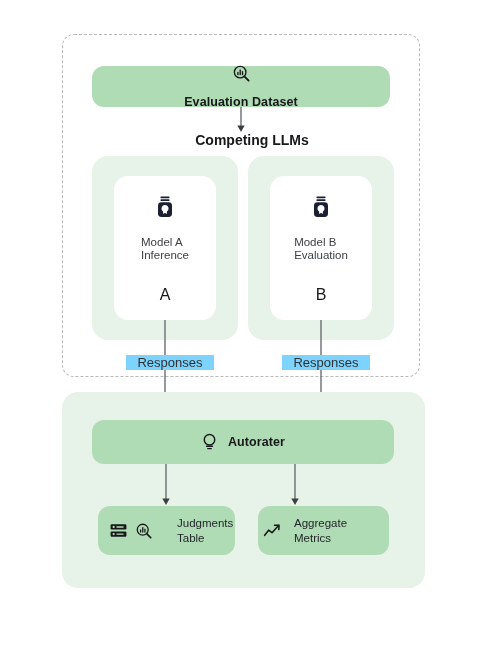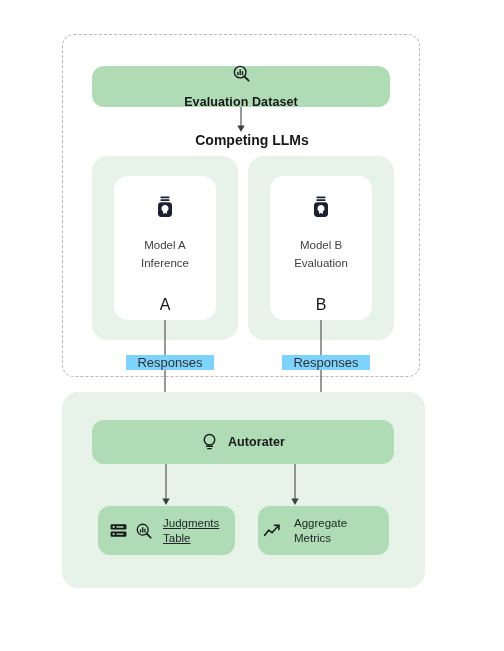--- a/index.html
+++ b/index.html
@@ -78,22 +78,22 @@
     font-weight: 700;
     color: #17181a;
     white-space: nowrap;
     text-align: center;
   }
 
   .card-title {
     font-size: 11.5px;
     font-weight: 400;
     color: #3b3e42;
-    line-height: 18px;
-    text-align: center;
+    line-height: 13px;
+    text-align: left;
     white-space: pre-line;
   }
 
   .card-letter {
     font-size: 16px;
     font-weight: 400;
     color: #17181a;
     text-align: center;
   }
 
@@ -242,21 +242,21 @@
     </span>
     <span class="icon">
       <svg width="18" height="18" viewBox="0 0 24 24" fill="none">
         <circle cx="10.3" cy="10.3" r="7.3" stroke="#17181a" stroke-width="1.7"></circle>
         <line x1="15.6" y1="15.6" x2="21" y2="21" stroke="#17181a" stroke-width="2.3" stroke-linecap="round"></line>
         <rect x="6.6" y="10.0" width="1.7" height="4.0" fill="#17181a"></rect>
         <rect x="9.5" y="6.9" width="1.7" height="7.1" fill="#17181a"></rect>
         <rect x="12.4" y="9.0" width="1.7" height="5.0" fill="#17181a"></rect>
       </svg>
     </span>
-    <span class="leaf-label" style="margin-left:3px;text-decoration:underline;">Judgments
+    <span class="leaf-label" style="margin-left:17px;">Judgments
 Table</span>
   </div>
 
   <div class="pill-green" style="left:258px; top:506px; width:131px; height:49px; justify-content:flex-start; padding-left:4px; gap:12px;">
     <span class="icon">
       <svg width="20" height="20" viewBox="0 0 24 24" fill="none">
         <path d="M3.2 17.2 L8.0 11.0 L12.0 14.0 L19.6 5.6" stroke="#17181a" stroke-width="1.9" stroke-linecap="round" stroke-linejoin="round" fill="none"></path>
         <path d="M15.0 5.2 L20.4 5.0 L20.2 10.3" stroke="#17181a" stroke-width="1.9" stroke-linecap="round" stroke-linejoin="round" fill="none"></path>
       </svg>
     </span>

